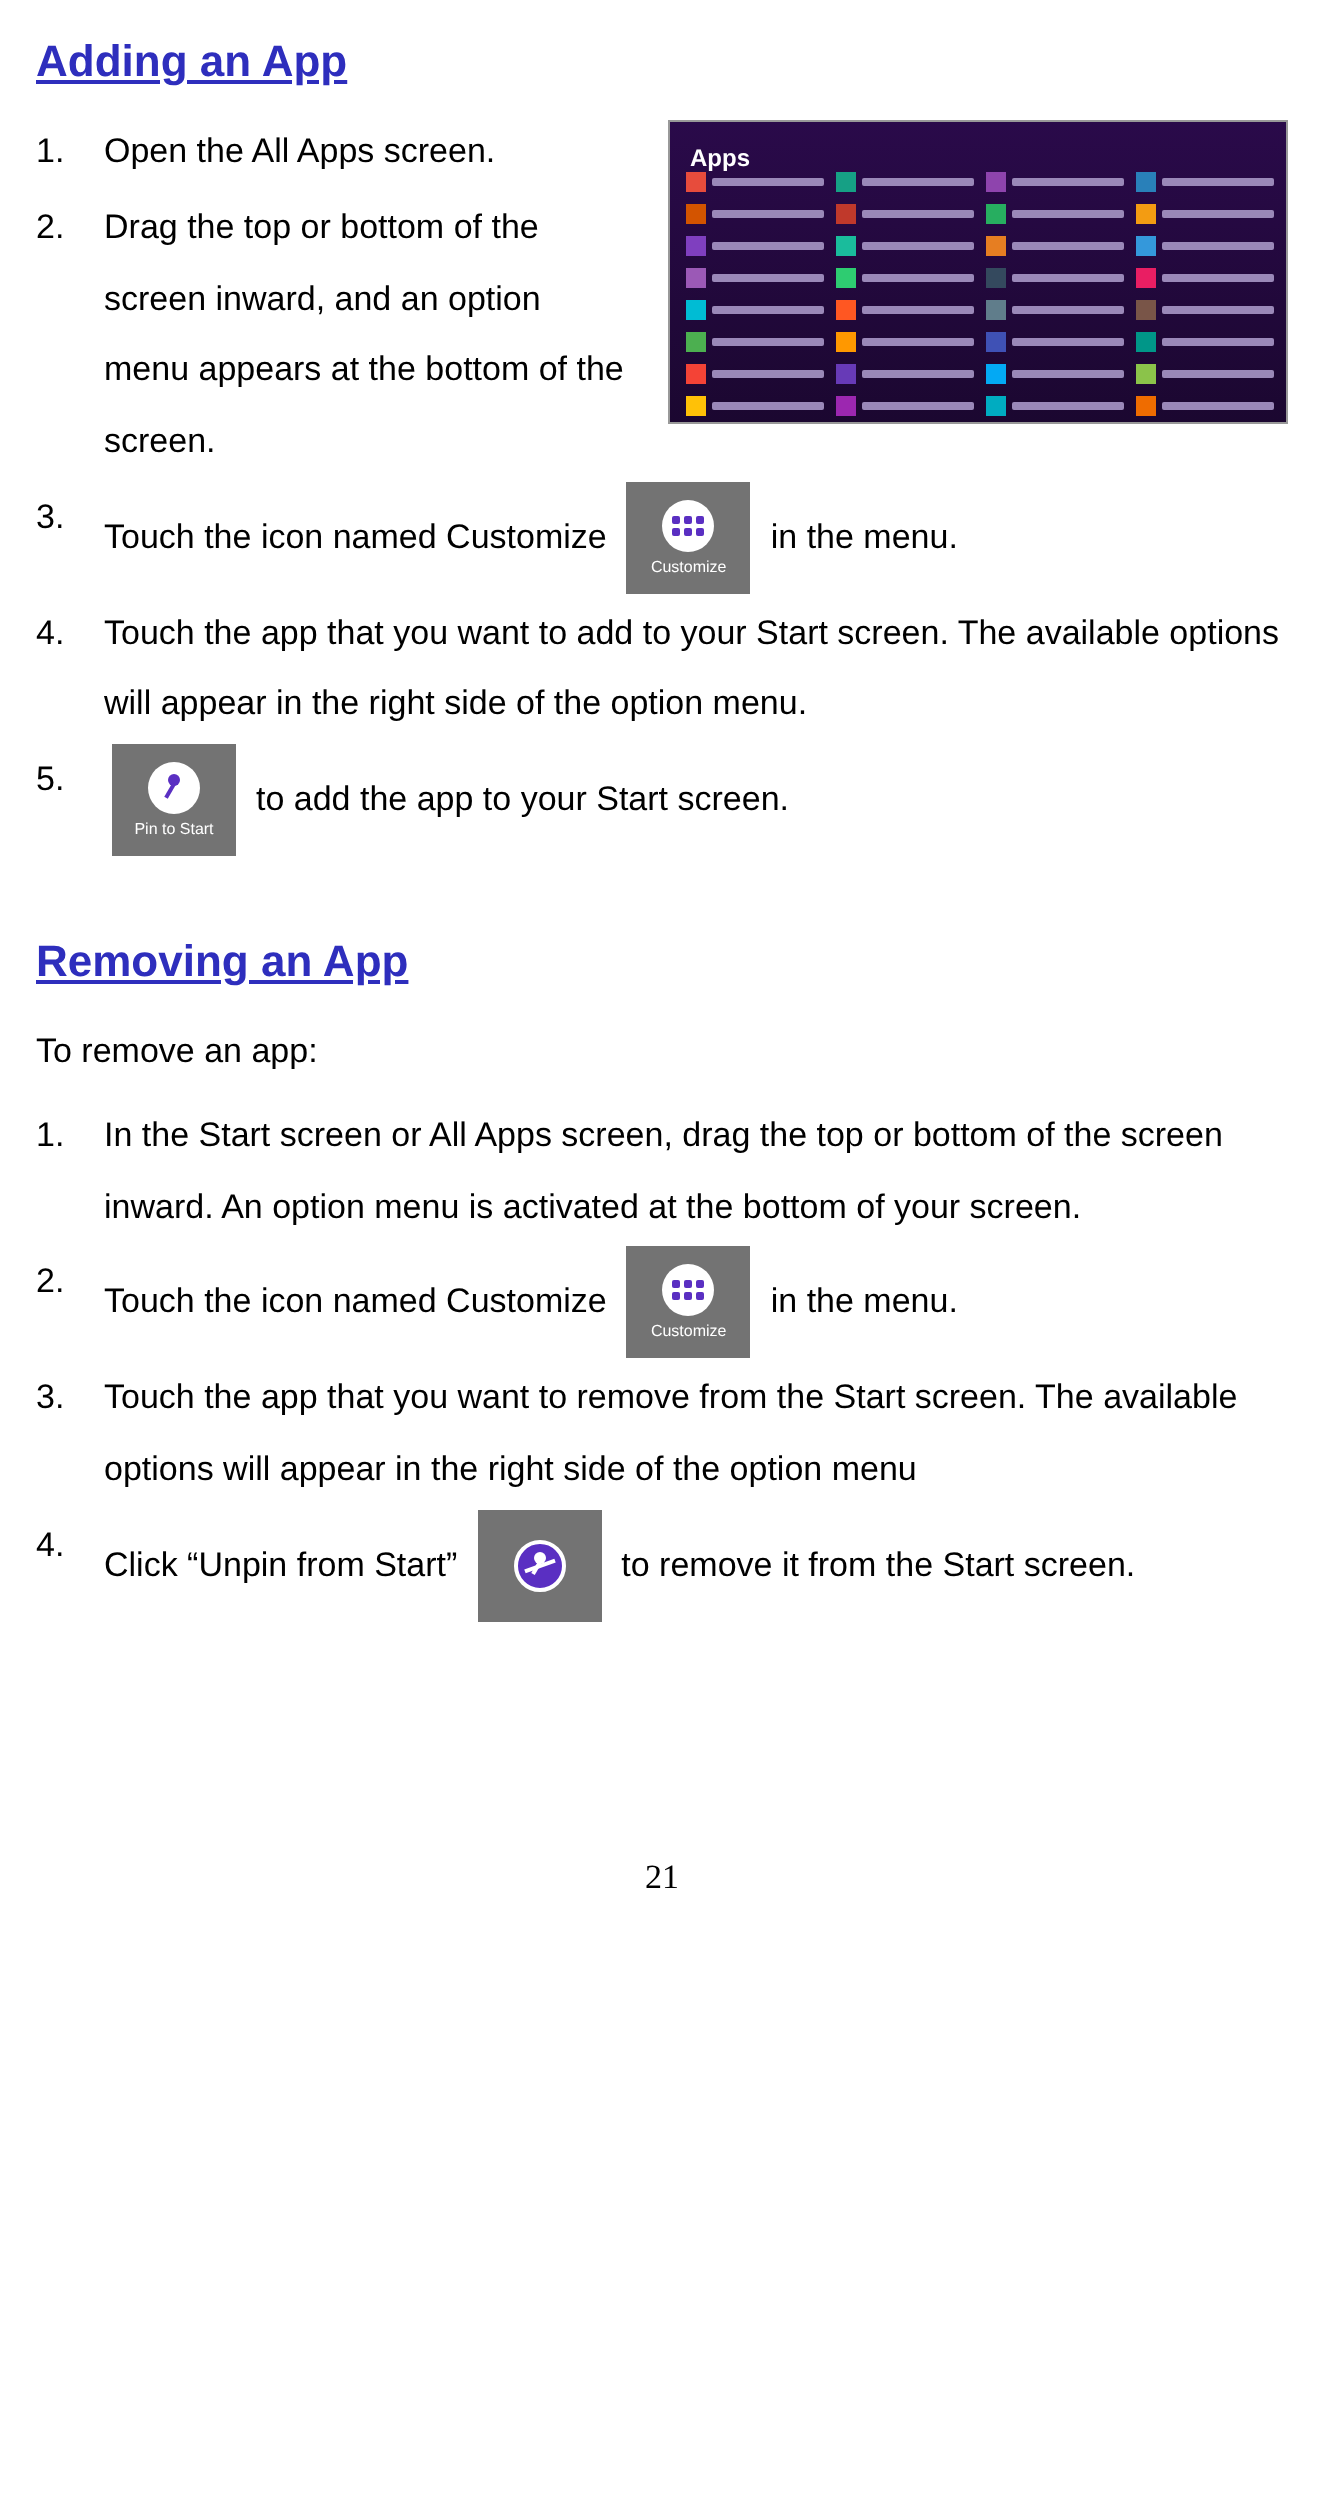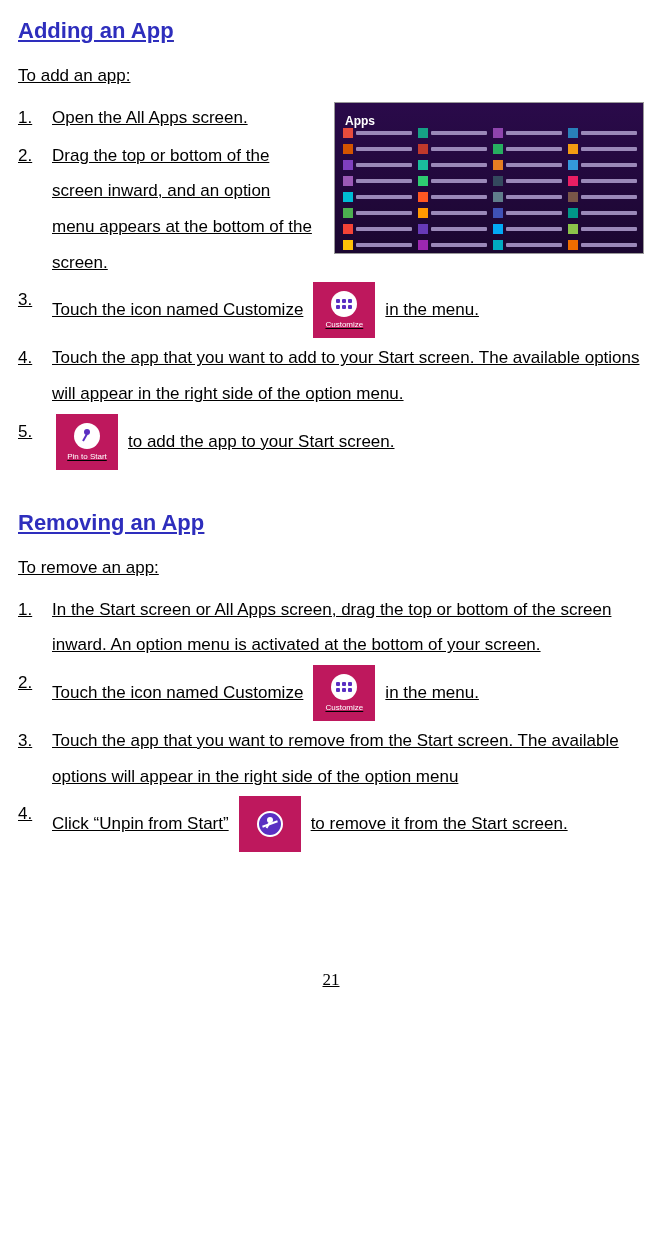--- a/index.html
+++ b/index.html
@@ -8,21 +8,20 @@
     font-family: Arial, Helvetica, sans-serif;
     background: #fff;
     color: #000;
     width: 662px;
   }
   .page {
     padding: 8px 18px 20px 18px;
     box-sizing: border-box;
     line-height: 2.1;
     font-size: 17px;
-    text-decoration: underline;
   }
   .section-heading {
     color: #2e2ebd;
     font-weight: bold;
     font-size: 22px;
     text-decoration: underline;
     margin: 0 0 4px 0;
   }
   .section-heading.mt {
     margin-top: 30px;
@@ -134,21 +133,21 @@
   .app-tile .lbl {
     flex:1;
     height:4px;
     background:#9a88b8;
     border-radius:1px;
   }
   
   .icon-box {
     width: 62px;
     height: 56px;
-    background: #be185d;
+    background: #737373;
     display: inline-flex;
     flex-direction: column;
     align-items: center;
     justify-content: center;
     gap: 4px;
     vertical-align: middle;
     margin: 0 4px;
   }
   .icon-box .circle {
     width: 26px;
@@ -235,21 +234,20 @@
     margin-top: 110px;
   }
   .clear { clear:both; }
 </style>
 </head>
 <body>
 
 <div class="page">
 
   <div class="section-heading">Adding an App</div>
-  <div class="intro">To add an app:</div>
 
   <div class="apps-figure">
     <div class="apps-screen">
       <div class="apps-title">Apps</div>
       <div class="apps-sub"></div>
       <div class="apps-grid" id="apps-grid">
           <div class="app-tile">
             <div class="sq" style="background: rgb(231, 76, 60);"></div>
             <div class="lbl"></div>
           </div>

